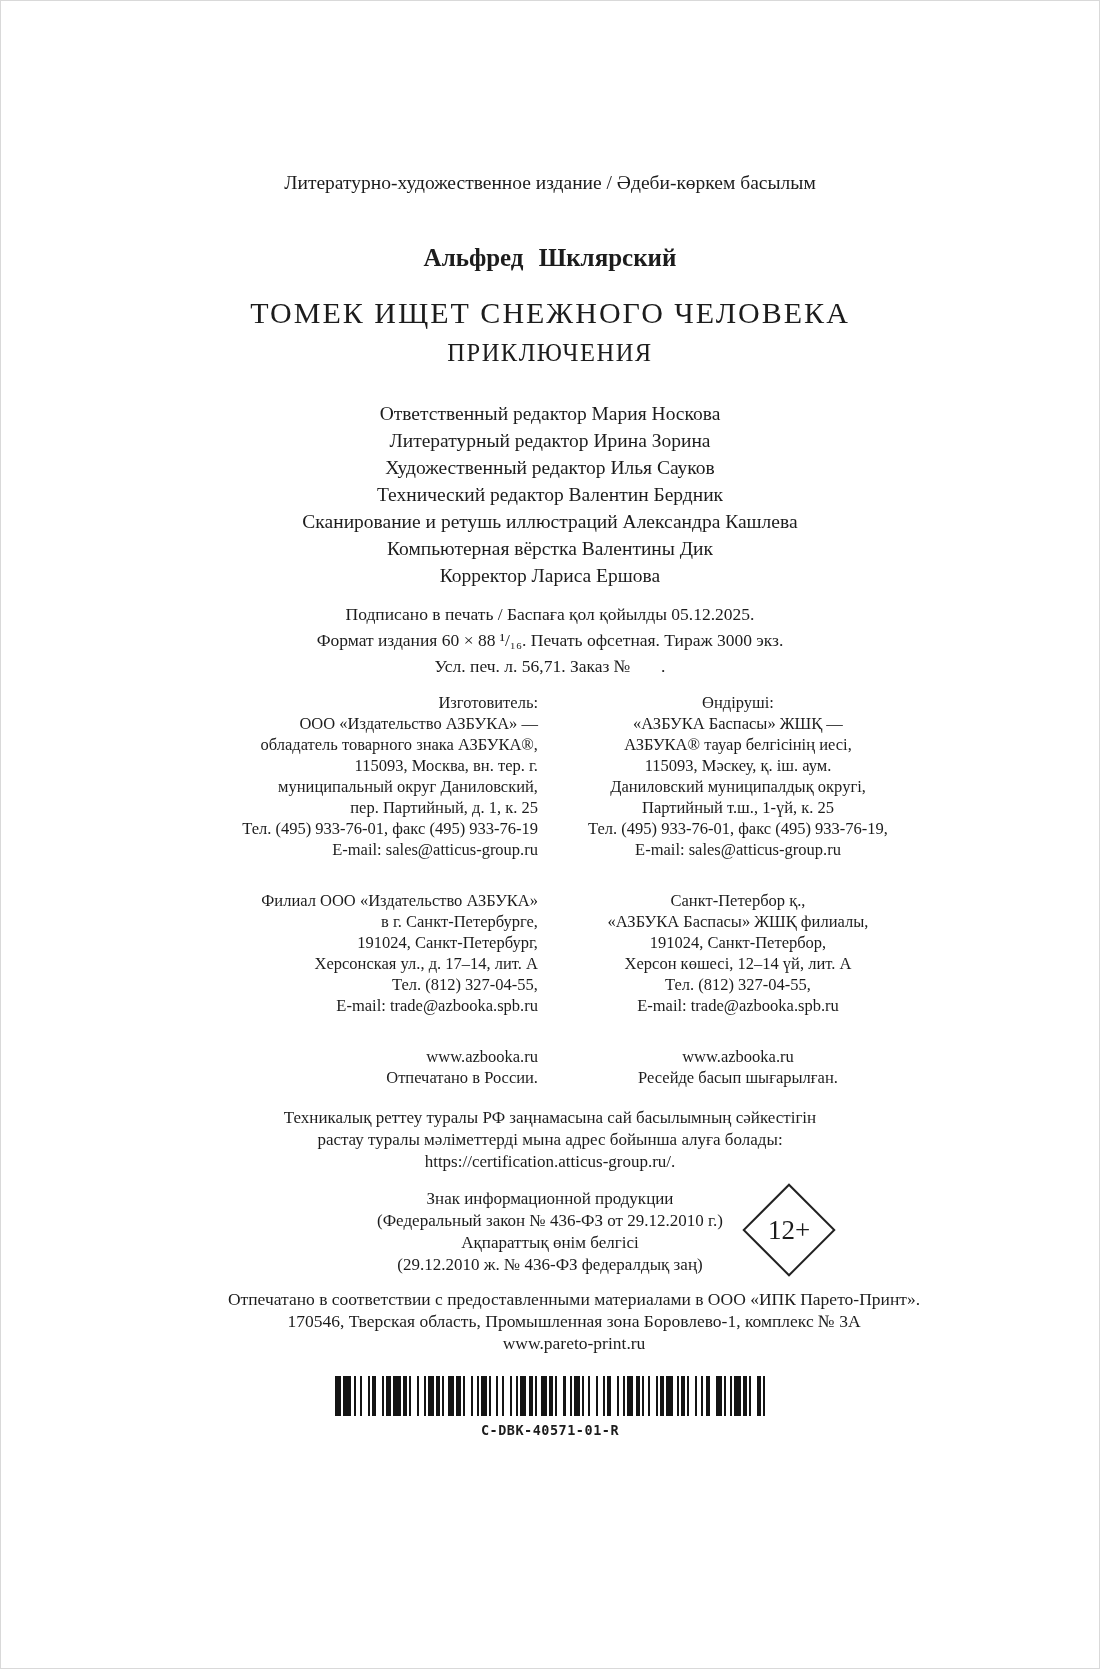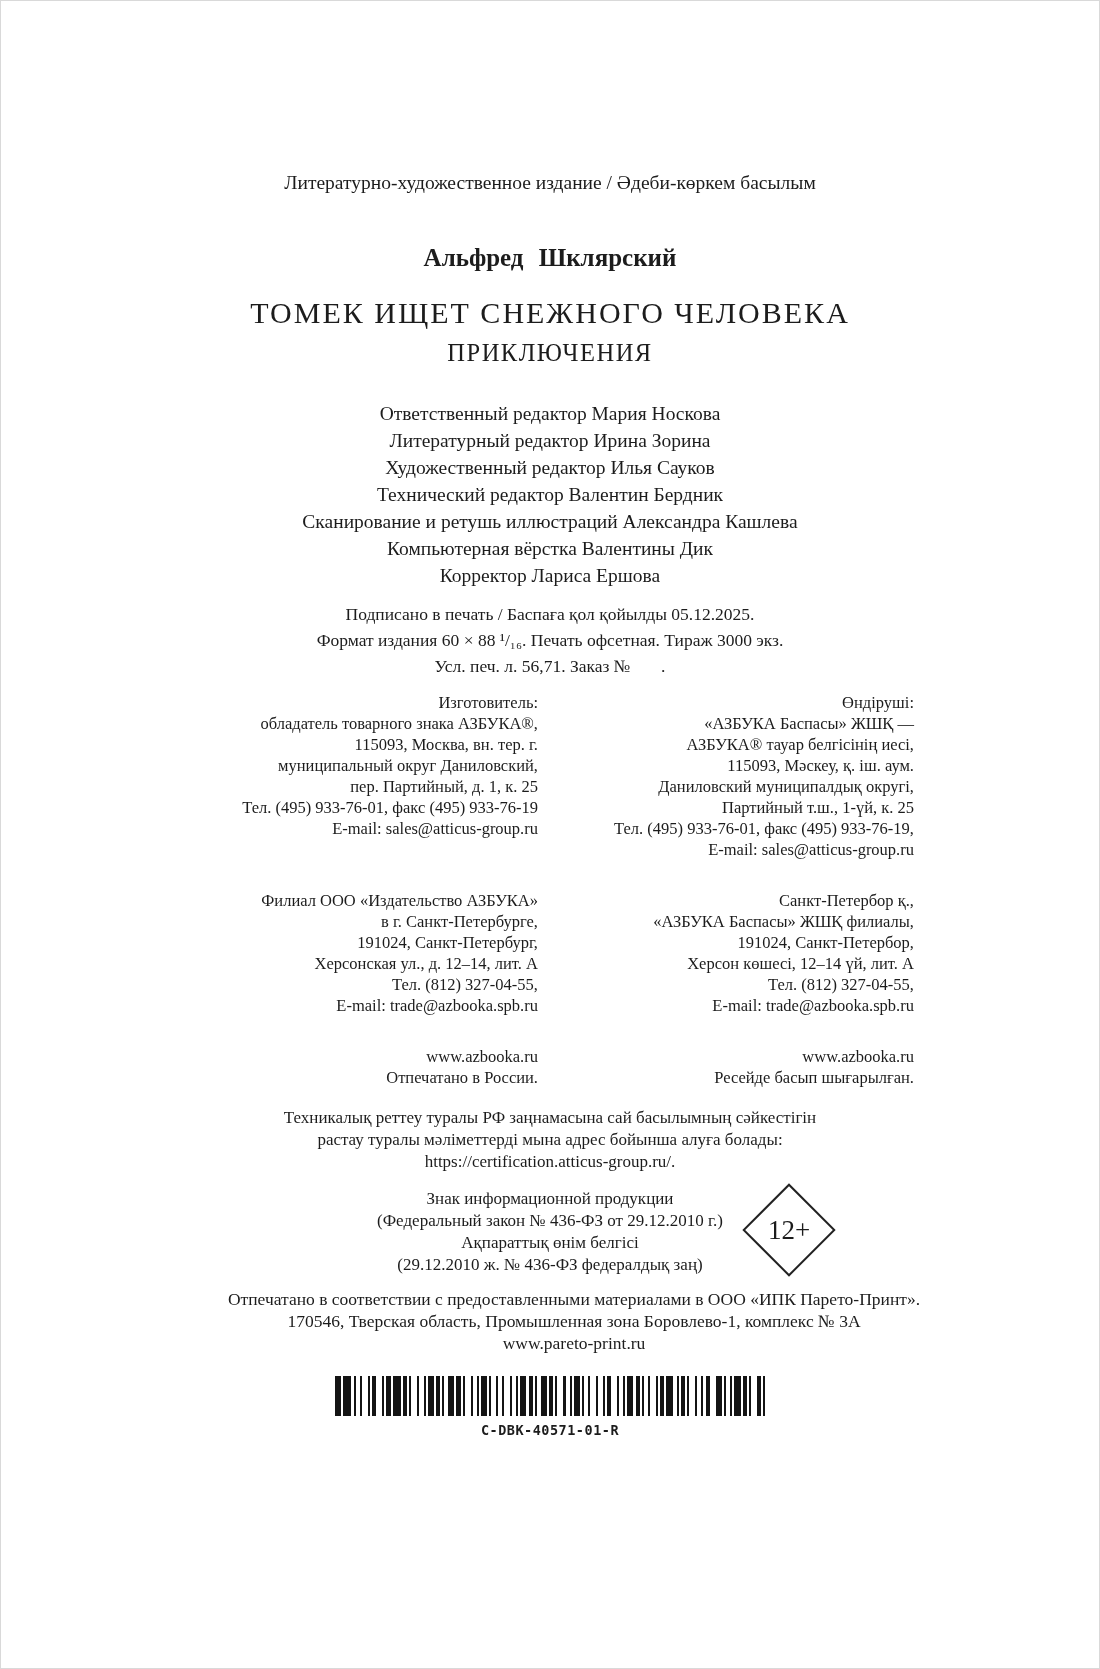--- a/index.html
+++ b/index.html
@@ -61,21 +61,21 @@
     width: 728px;
     margin: 13px auto 0;
     display: grid;
     grid-template-columns: 1fr 1fr;
     column-gap: 24px;
     font-size: 16.5px;
     line-height: 21px;
   }
   .cols + .cols { margin-top: 30px; }
   .col-left  { text-align: right; }
-  .col-right { text-align: right; }
+  .col-right { text-align: center; }
 
   .certification-block {
     margin-top: 19px;
     font-size: 17px;
     line-height: 22px;
     text-align: center;
   }
   .info-sign-block {
     position: relative;
     margin-top: 15px;
@@ -156,20 +156,21 @@
 
   <div class="print-info-block center">
       <div class="line">Подписано в печать / Баспаға қол қойылды 05.12.2025.</div>
       <div class="line">Формат издания 60 × 88 ¹/₁₆. Печать офсетная. Тираж 3000 экз.</div>
       <div class="line">Усл. печ. л. 56,71. Заказ №&nbsp;&nbsp;&nbsp;&nbsp;&nbsp;&nbsp;&nbsp;.</div>
     </div>
 
   <div class="cols">
     <div class="col-left">
         <div class="line">Изготовитель:</div>
+        <div class="line">ООО «Издательство АЗБУКА» —</div>
         <div class="line">обладатель товарного знака АЗБУКА®,</div>
         <div class="line">115093, Москва, вн. тер. г.</div>
         <div class="line">муниципальный округ Даниловский,</div>
         <div class="line">пер. Партийный, д. 1, к. 25</div>
         <div class="line">Тел. (495) 933-76-01, факс (495) 933-76-19</div>
         <div class="line">E-mail: sales@atticus-group.ru</div>
       </div>
     <div class="col-right">
         <div class="line">Өндіруші:</div>
         <div class="line">«АЗБУКА Баспасы» ЖШҚ —</div>
@@ -180,21 +181,21 @@
         <div class="line">Тел. (495) 933-76-01, факс (495) 933-76-19,</div>
         <div class="line">E-mail: sales@atticus-group.ru</div>
       </div>
   </div>
 
   <div class="cols">
     <div class="col-left">
         <div class="line">Филиал ООО «Издательство АЗБУКА»</div>
         <div class="line">в г. Санкт-Петербурге,</div>
         <div class="line">191024, Санкт-Петербург,</div>
-        <div class="line">Херсонская ул., д. 12–14, лит. А</div>
+        <div class="line">Херсонская ул., д. 17–14, лит. А</div>
         <div class="line">Тел. (812) 327-04-55,</div>
         <div class="line">E-mail: trade@azbooka.spb.ru</div>
       </div>
     <div class="col-right">
         <div class="line">Санкт-Петербор қ.,</div>
         <div class="line">«АЗБУКА Баспасы» ЖШҚ филиалы,</div>
         <div class="line">191024, Санкт-Петербор,</div>
         <div class="line">Херсон көшесі, 12–14 үй, лит. А</div>
         <div class="line">Тел. (812) 327-04-55,</div>
         <div class="line">E-mail: trade@azbooka.spb.ru</div>

